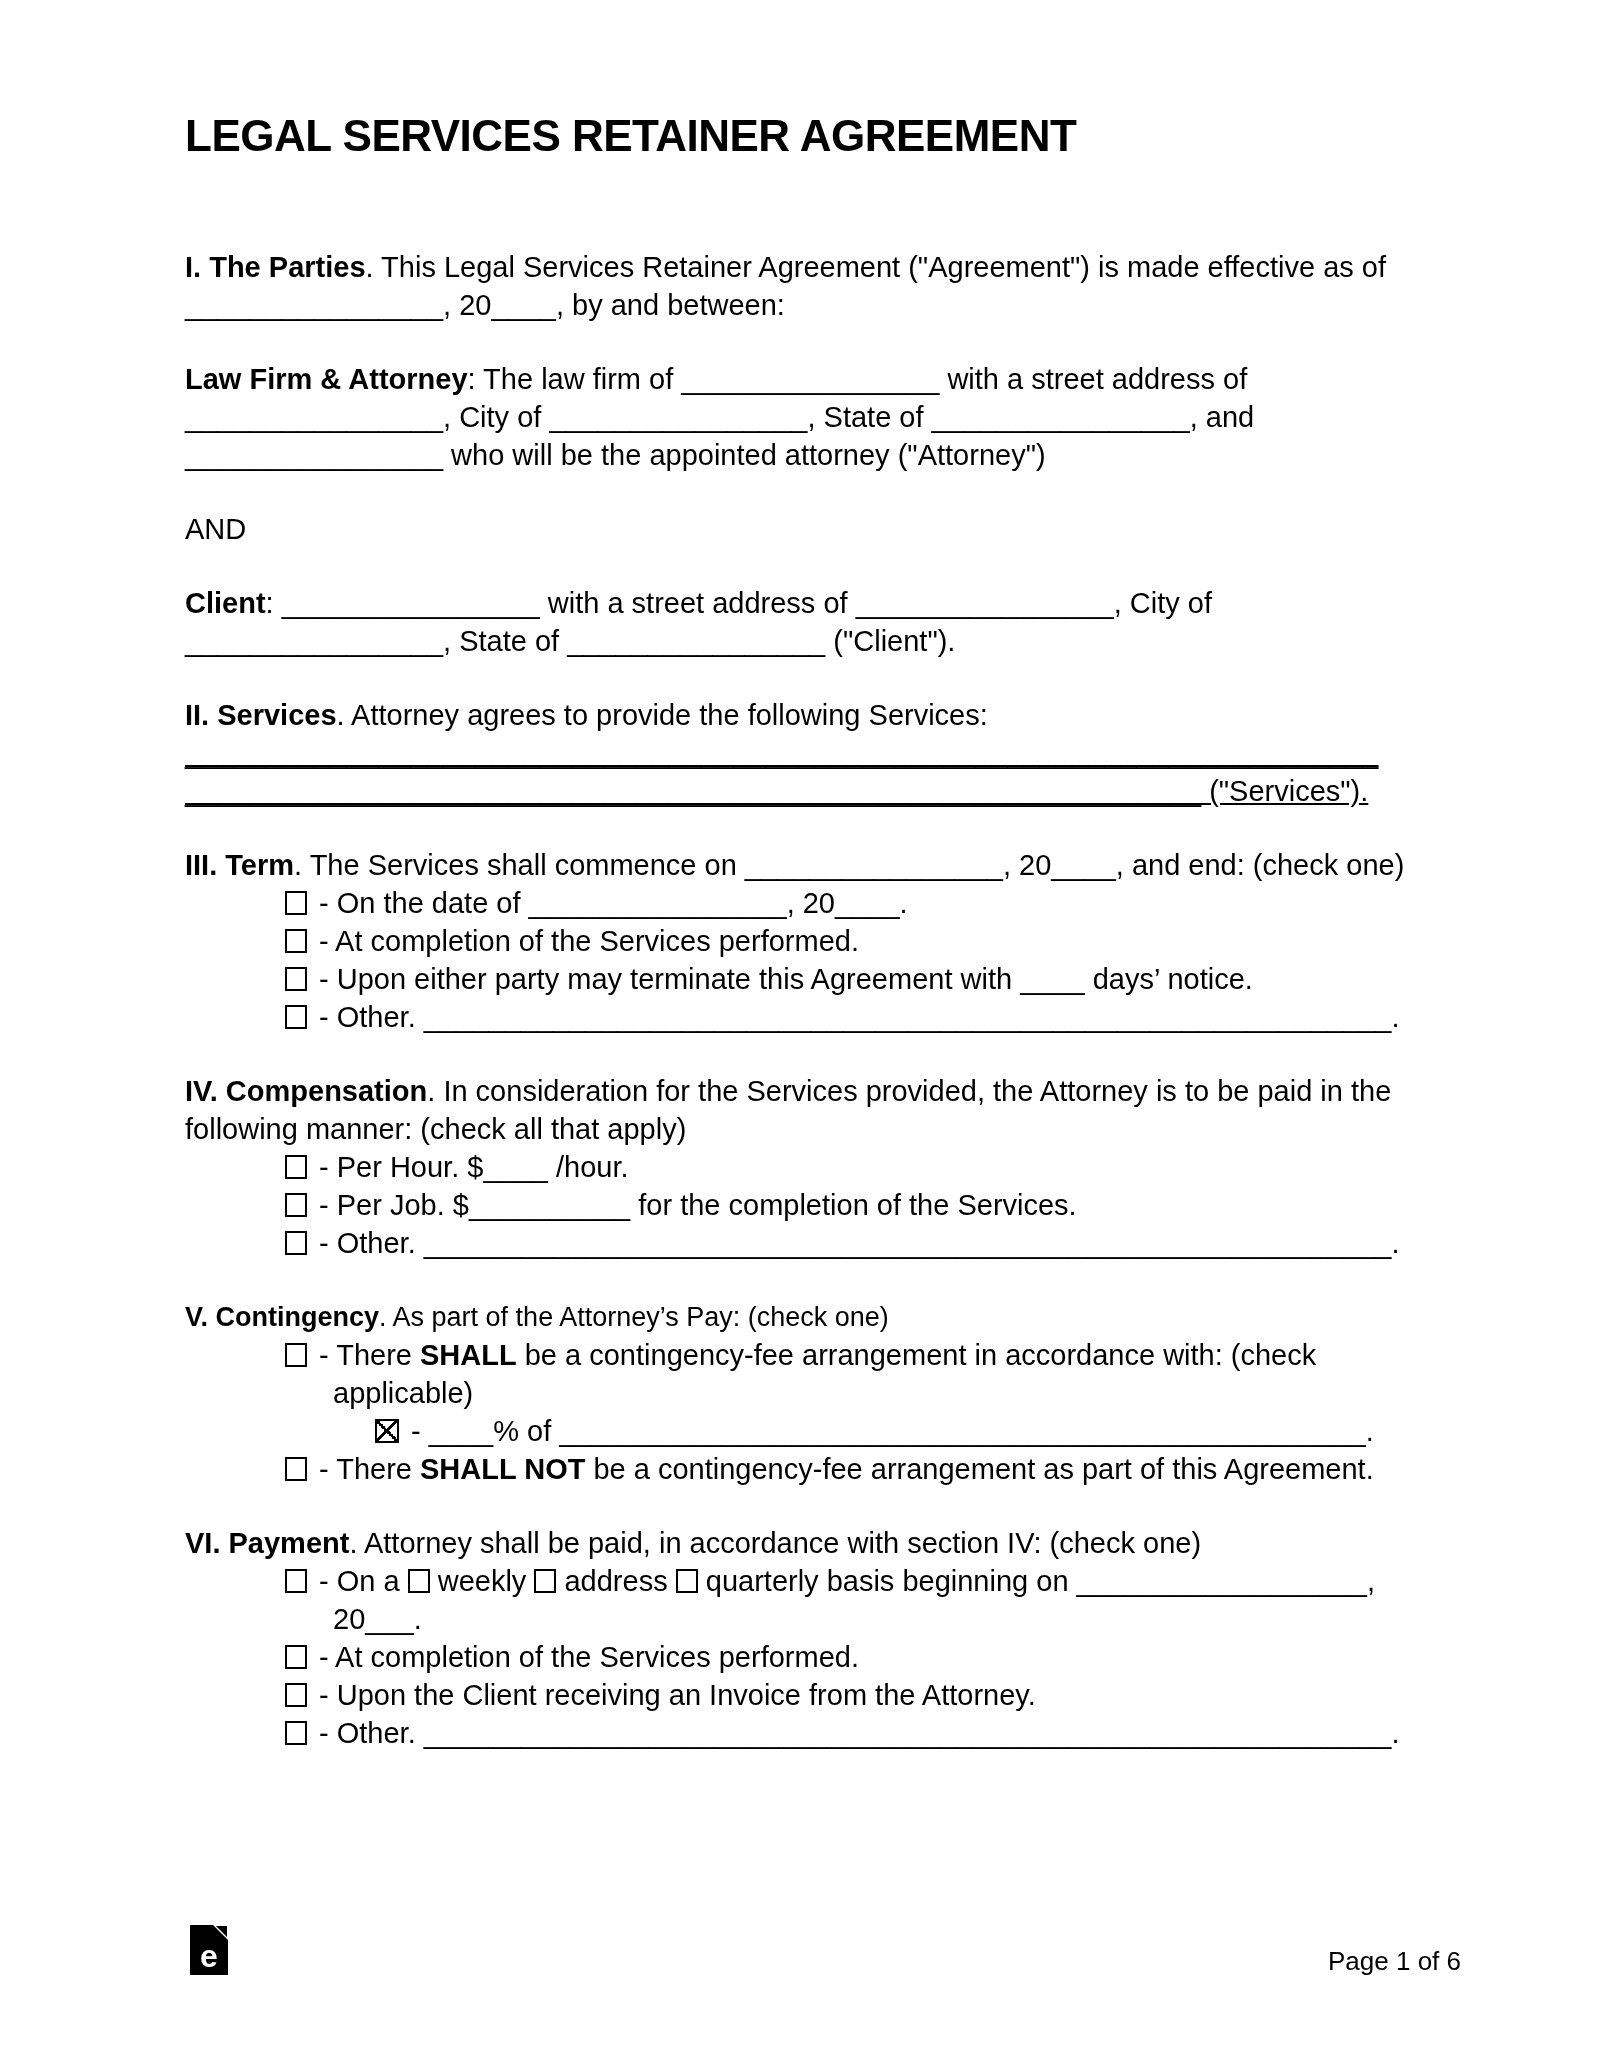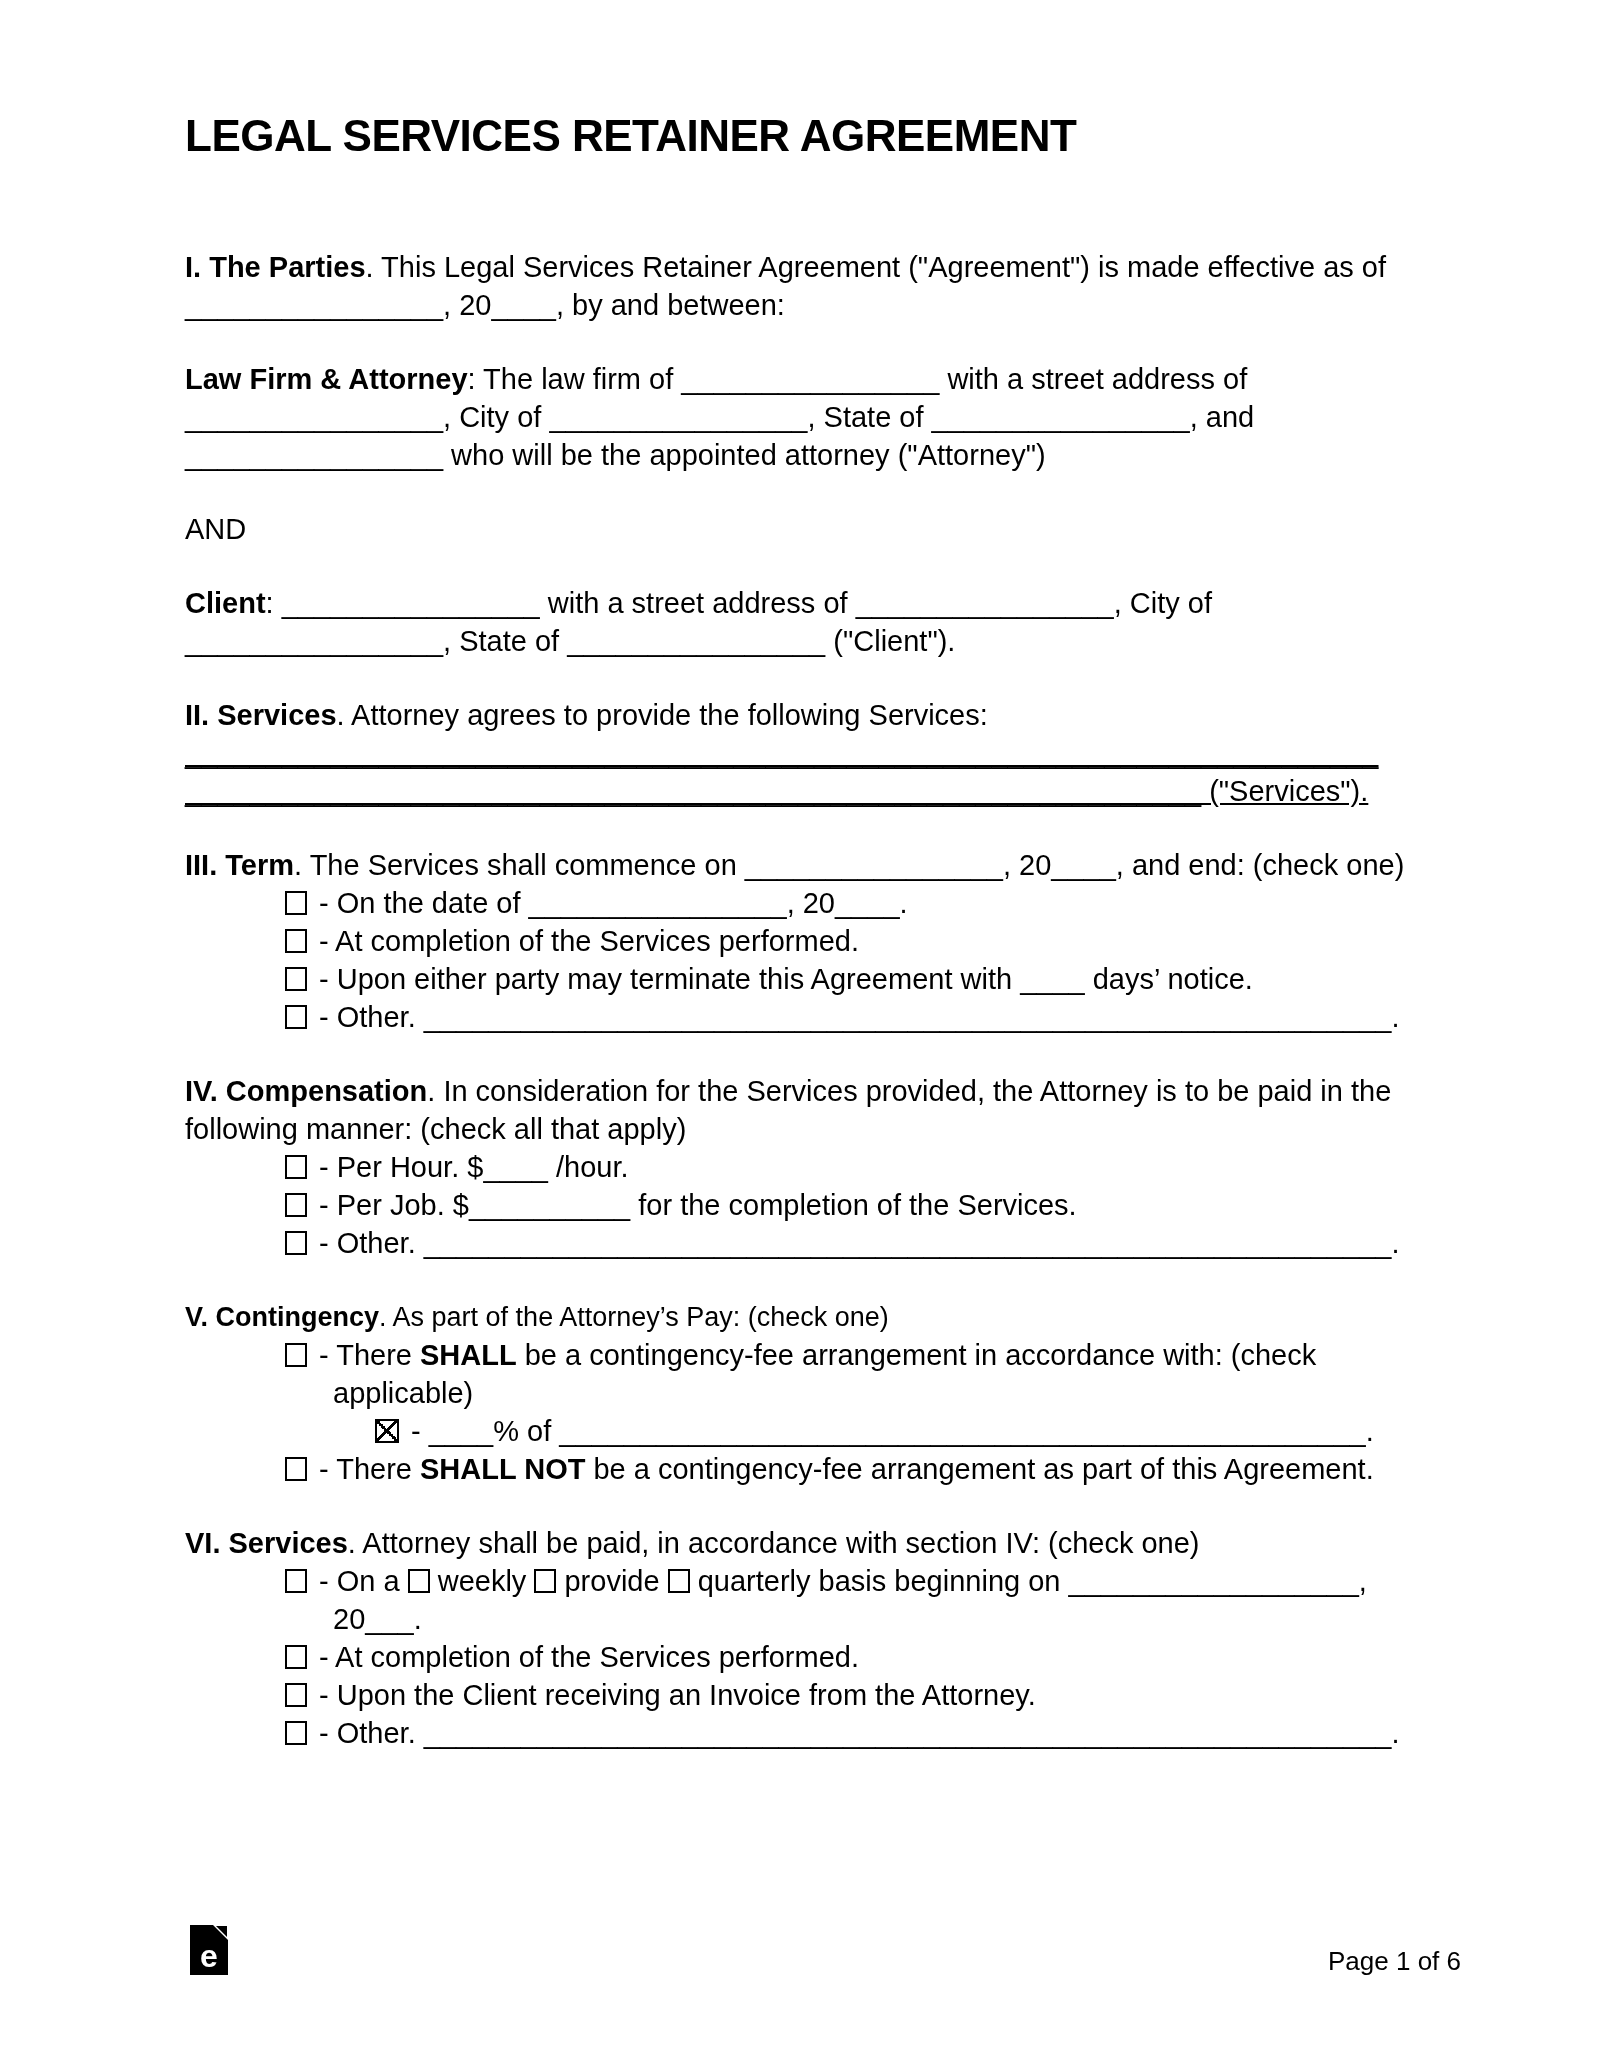--- a/index.html
+++ b/index.html
@@ -101,22 +101,22 @@
   </div>
 
   <div class="para">
     <div class="sm"><span class="b">V. Contingency</span><span>. As part of the Attorney’s Pay: (check one)</span></div>
     <div class="item"><span class="cb"></span><span>- There </span><span class="b">SHALL</span><span> be a contingency-fee arrangement in accordance with: (check applicable)</span></div>
     <div class="item nested"><span class="cb checked"></span><span>- ____% of __________________________________________________.</span></div>
     <div class="item"><span class="cb"></span><span>- There </span><span class="b">SHALL NOT</span><span> be a contingency-fee arrangement as part of this Agreement.</span></div>
   </div>
 
   <div class="para">
-    <div><span class="b">VI. Services</span><span>. Attorney shall be paid, in accordance with section IV: (check one)</span></div>
-    <div class="item"><span class="cb"></span><span>- On a </span><span class="cb inline"></span><span> weekly </span><span class="cb inline"></span><span> provide </span><span class="cb inline"></span><span> quarterly basis beginning on </span><span>__________________, 20___.</span></div>
+    <div><span class="b">VI. Payment</span><span>. Attorney shall be paid, in accordance with section IV: (check one)</span></div>
+    <div class="item"><span class="cb"></span><span>- On a </span><span class="cb inline"></span><span> weekly </span><span class="cb inline"></span><span> address </span><span class="cb inline"></span><span> quarterly basis beginning on </span><span>__________________, 20___.</span></div>
     <div class="item"><span class="cb"></span><span>- At completion of the Services performed.</span></div>
     <div class="item"><span class="cb"></span><span>- Upon the Client receiving an Invoice from the Attorney.</span></div>
     <div class="item"><span class="cb"></span><span>- Other. ____________________________________________________________.</span></div>
   </div>
 
 </div>
 
 <div class="footer-logo">
   <svg width="38" height="50" viewBox="0 0 38 50" xmlns="http://www.w3.org/2000/svg">
     <path d="M0,0 L23,0 L38,15 L38,50 L0,50 Z" fill="#000000"></path>

